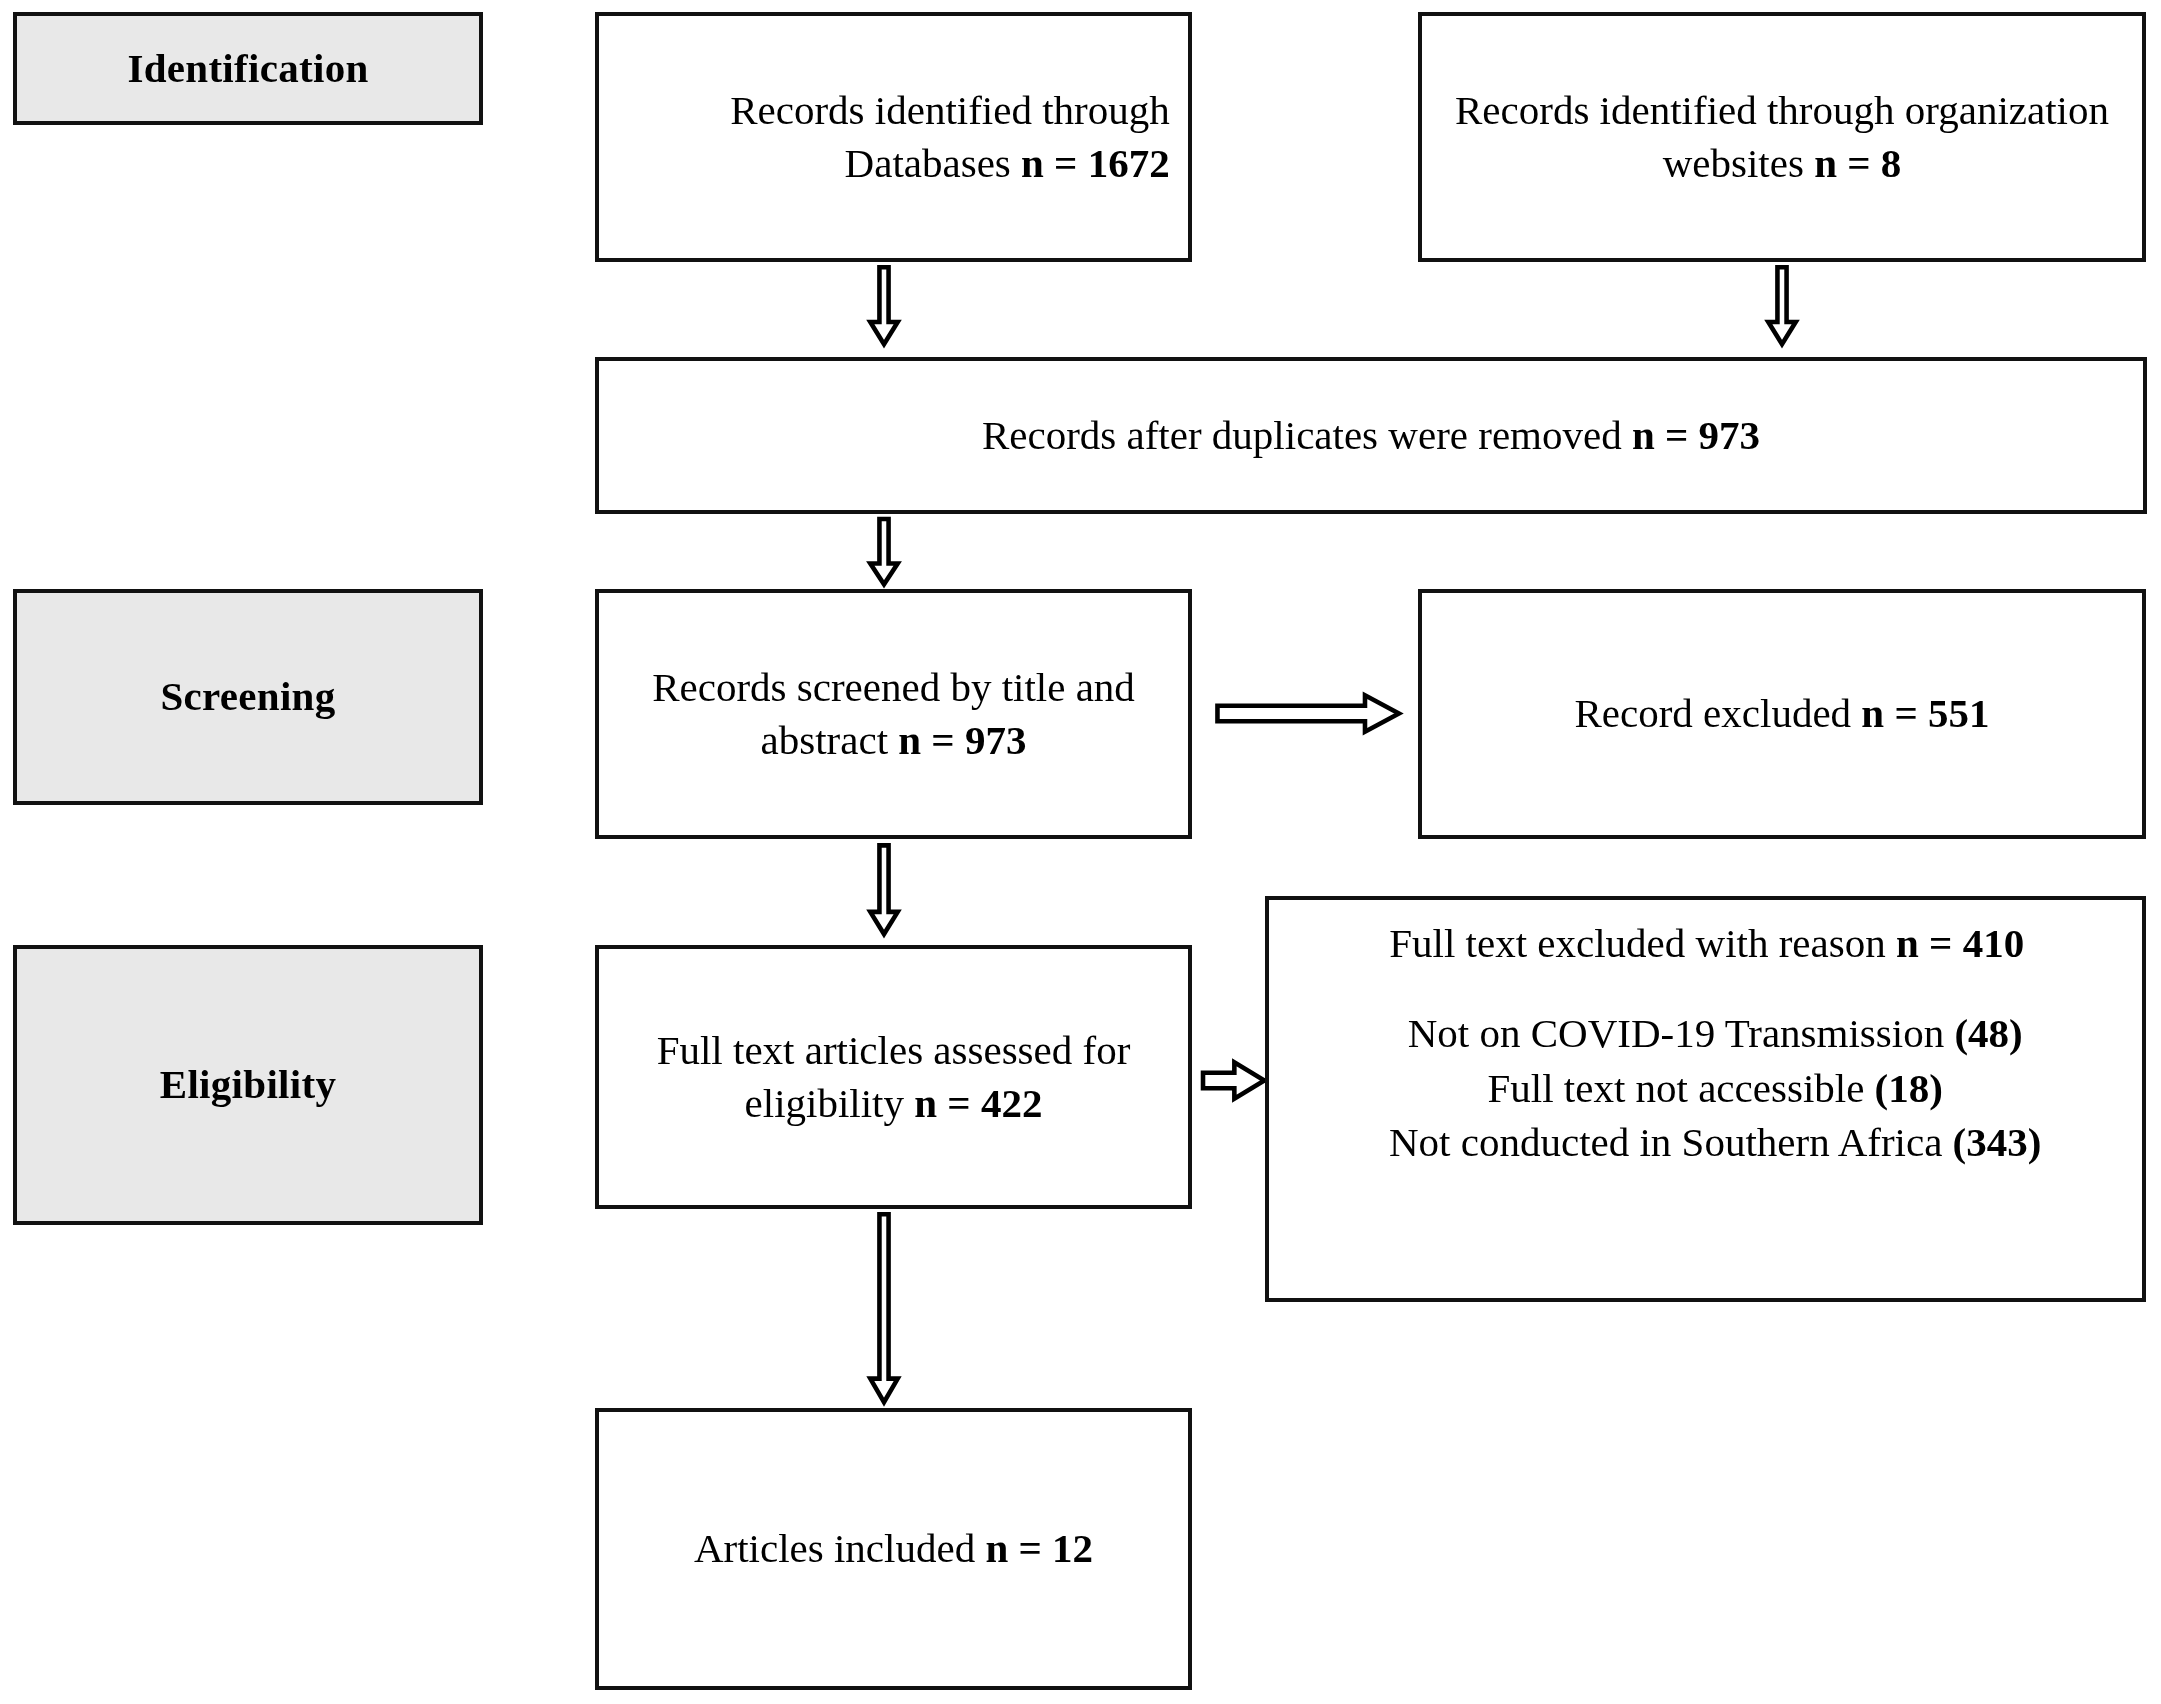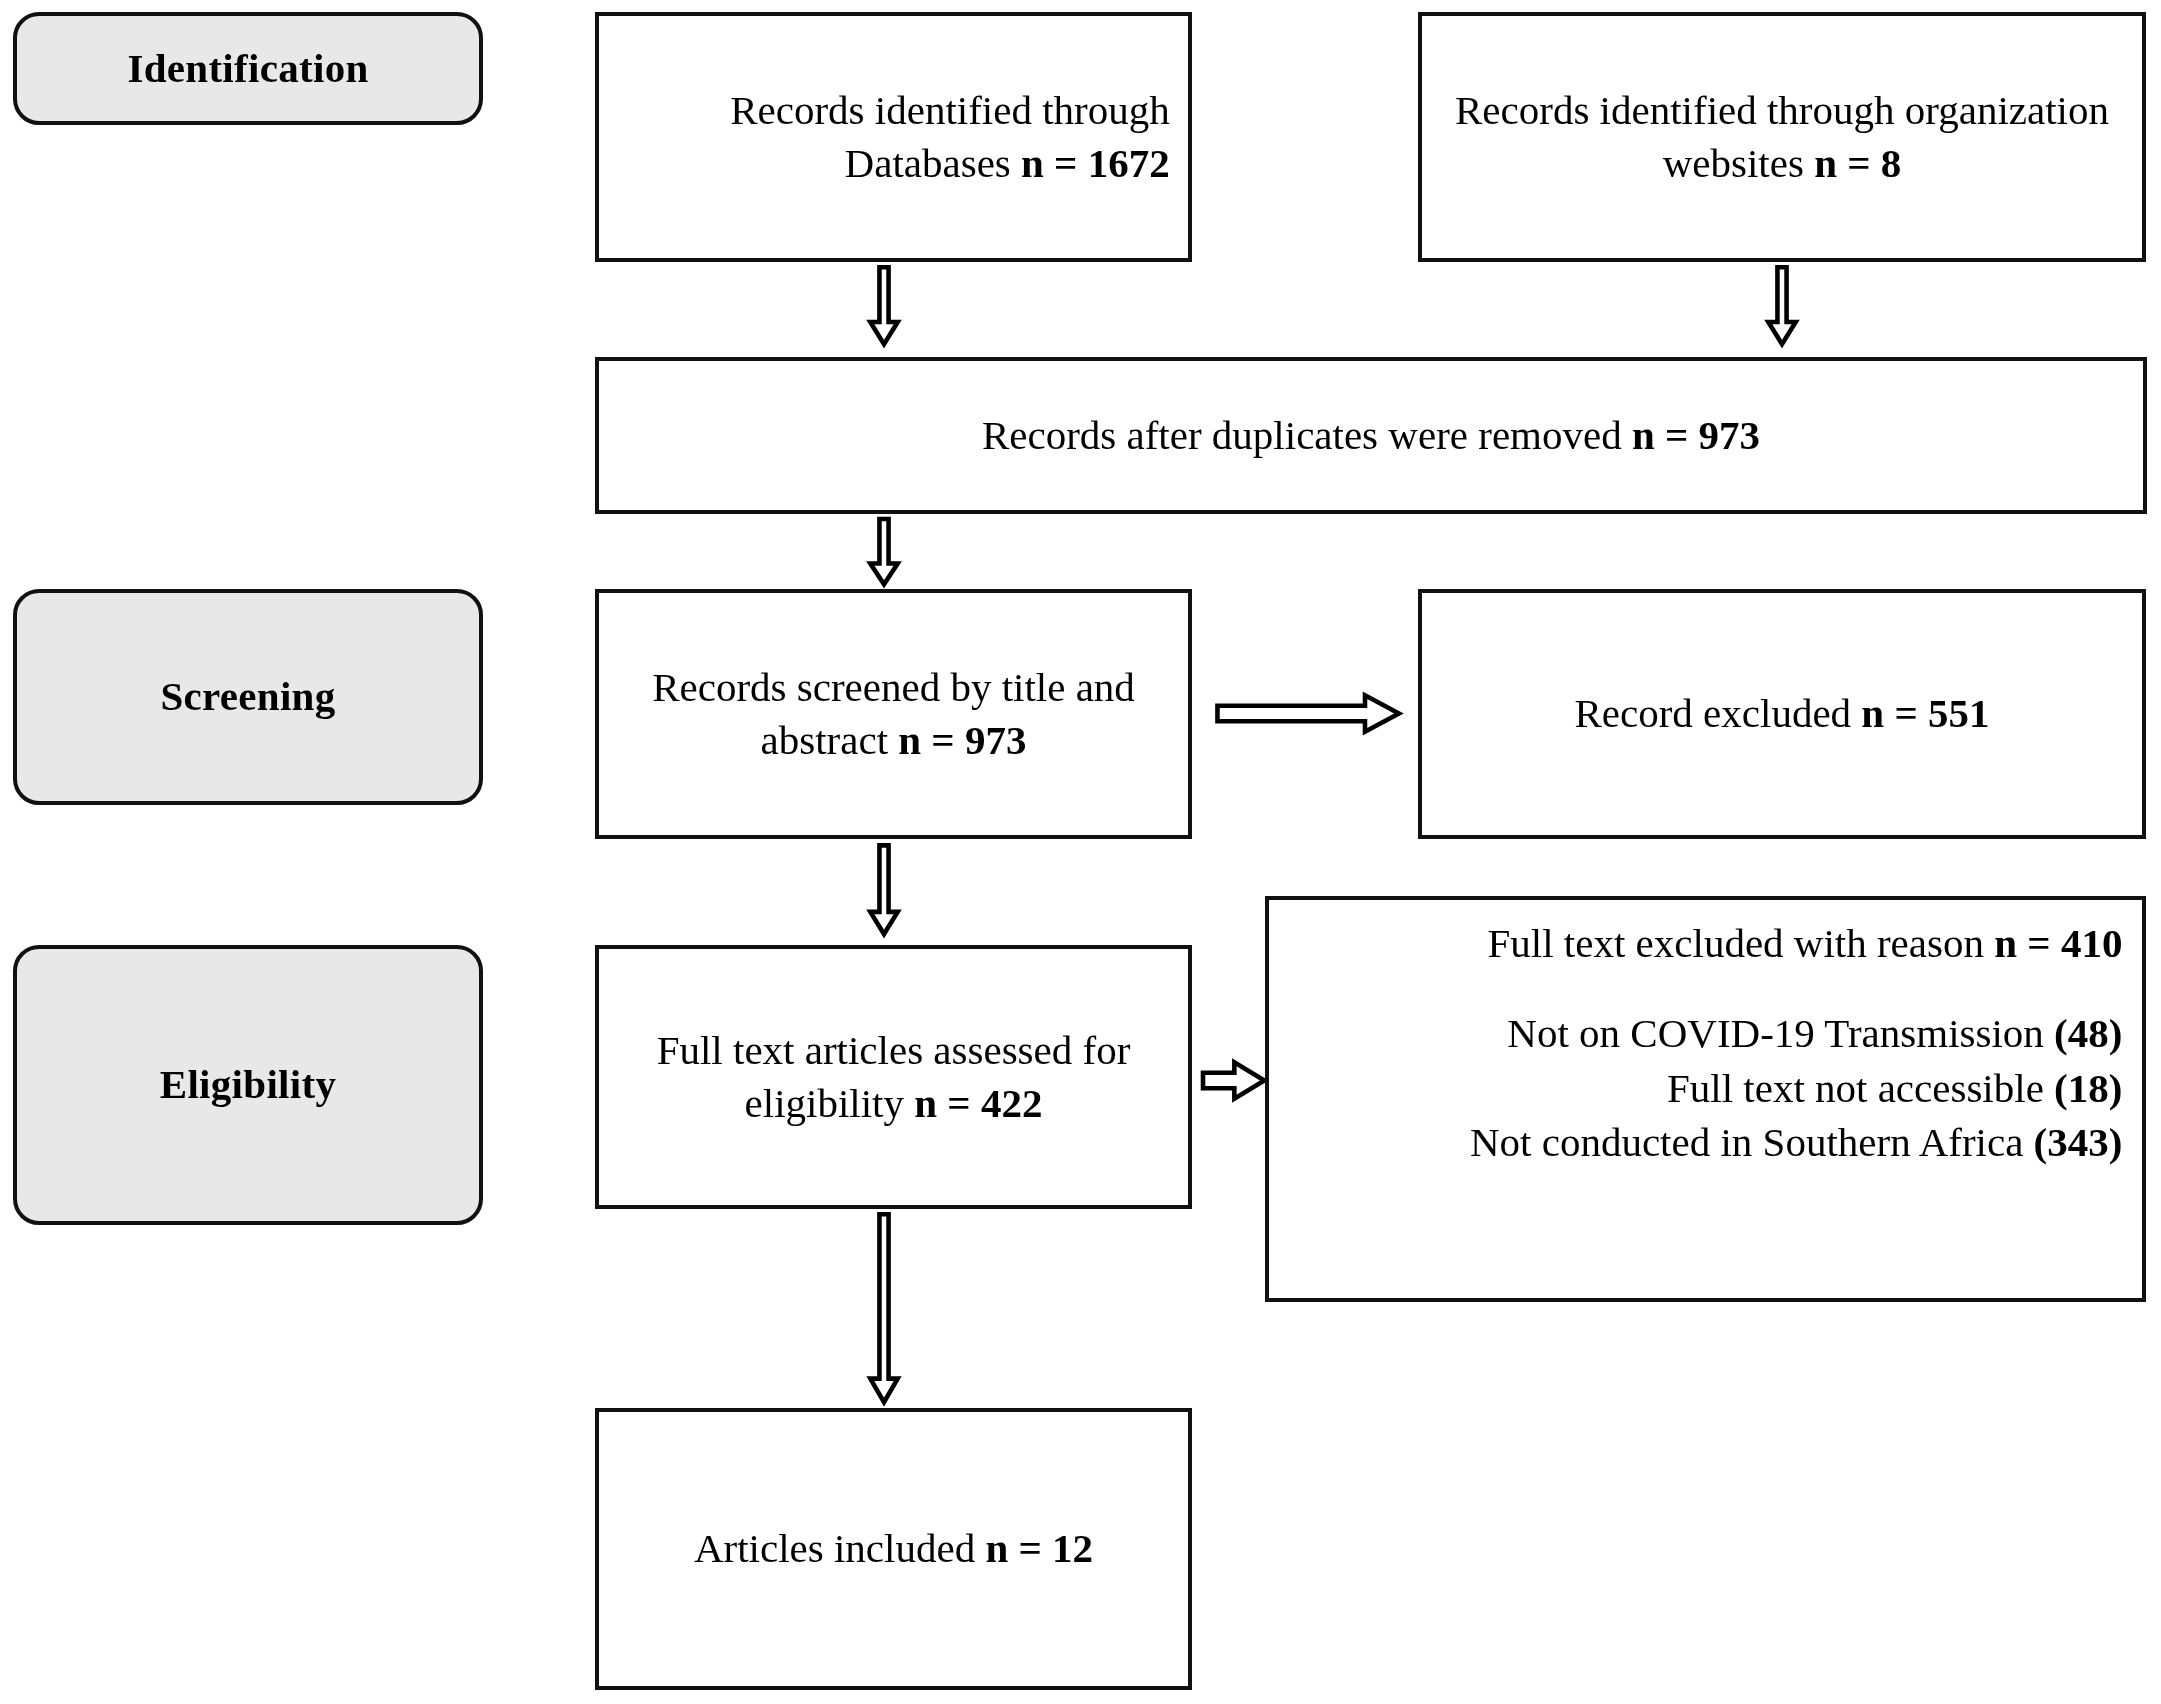--- a/index.html
+++ b/index.html
@@ -27,29 +27,28 @@
     justify-content: center;
     text-align: center;
     color: #000000;
     font-size: 41px;
     line-height: 1.30;
   }
   .box.stage {
     background: #e8e8e8;
     font-weight: bold;
     letter-spacing: 0.3px;
-    border-radius: 26px;
   }
   .box .inner {
     padding: 0 18.3px;
   }
   .box.left-align {
     align-items: flex-start;
     justify-content: flex-start;
-    text-align: right;
+    text-align: center;
   }
   .box.left-align .inner {
     padding: 17px 19.6px 0 22px;
     width: 100%;
   }
   b { font-weight: bold; }
 
   .reason-lead { margin: 0 0 37px 0; }
   .reason-line { margin: 0 0 1.3px 0; padding-left: 17px; }
 

